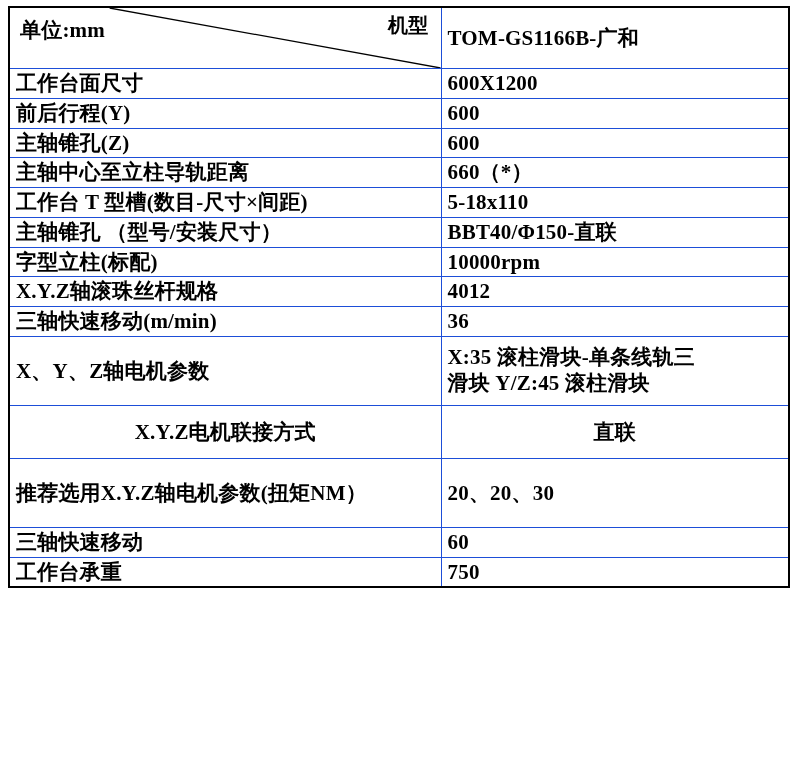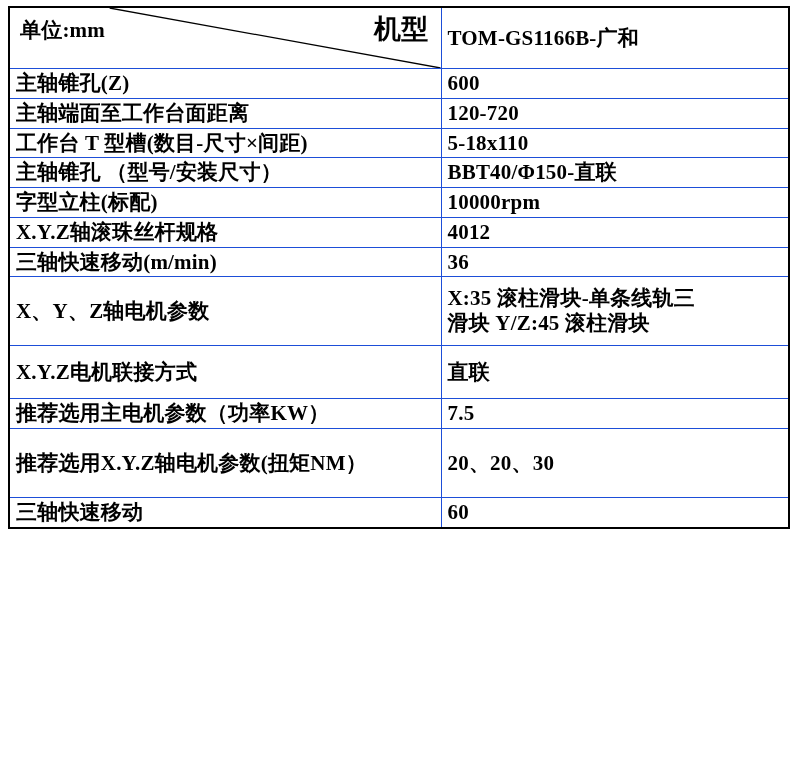--- a/index.html
+++ b/index.html
@@ -54,30 +54,30 @@
     position: absolute;
     left: 10px;
     top: 10px;
     font-size: 21px;
     font-weight: bold;
   }
   .model-label {
     position: absolute;
     right: 12px;
     top: 6px;
-    font-size: 27px;
+    font-size: 20px;
     font-weight: bold;
   }
   td.header-value {
     height: 56px;
     font-size: 21px;
   }
 
   tr.tall td { height: 64px; }
-  tr.med td { height: 48px; }
+  tr.med td { height: 48px; text-align: center; }
 
   .two-line {
     display: block;
     line-height: 1.22;
   }
   .label-cell { white-space: normal; }
 </style>
 </head>
 <body>
 
@@ -95,26 +95,34 @@
               <line x1="100" y1="0" x2="432" y2="56" stroke="#000" stroke-width="1.2"></line>
             </svg>
           </div>
           <span class="unit-label">单位:mm</span>
           <span class="model-label">机型</span>
         </td>
         <td class="header-value">TOM-GS1166B-广和</td>
       </tr>
 
       <tr>
+        <td class="label-cell">工作台面尺寸</td>
+        <td>600X1200</td>
+      </tr>
+      <tr>
+        <td class="label-cell">前后行程(Y)</td>
+        <td>600</td>
+      </tr>
+      <tr>
         <td class="label-cell">主轴锥孔(Z)</td>
         <td>600</td>
       </tr>
       <tr>
-        <td class="label-cell">主轴端面至工作台面距离</td>
-        <td>120-720</td>
+        <td class="label-cell">主轴中心至立柱导轨距离</td>
+        <td>660（*）</td>
       </tr>
       <tr>
         <td class="label-cell">工作台 T 型槽(数目-尺寸×间距)</td>
         <td>5-18x110</td>
       </tr>
       <tr>
         <td class="label-cell">主轴锥孔 （型号/安装尺寸）</td>
         <td>BBT40/Φ150-直联</td>
       </tr>
       <tr>
@@ -135,29 +143,29 @@
         <td>
           <span class="two-line">X:35 滚柱滑块-单条线轨三</span>
           <span class="two-line">滑块   Y/Z:45 滚柱滑块</span>
         </td>
       </tr>
 
       <tr class="med">
         <td class="label-cell">X.Y.Z电机联接方式</td>
         <td>直联</td>
       </tr>
-      <tr>
-        <td class="label-cell">推荐选用主电机参数（功率KW）</td>
-        <td>7.5</td>
-      </tr>
 
       <tr class="tall">
         <td class="label-cell">推荐选用X.Y.Z轴电机参数(扭矩NM）</td>
         <td>20、20、30</td>
       </tr>
 
       <tr>
         <td class="label-cell">三轴快速移动</td>
         <td>60</td>
       </tr>
+      <tr>
+        <td class="label-cell">工作台承重</td>
+        <td>750</td>
+      </tr>
     </tbody>
   </table>
 </div>
 
 </body></html>

